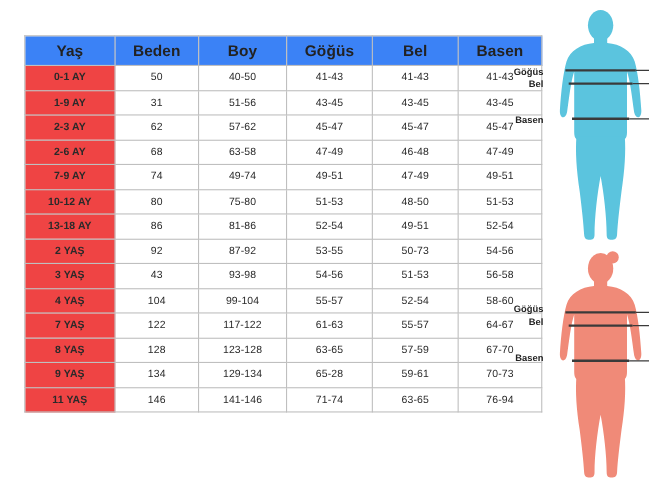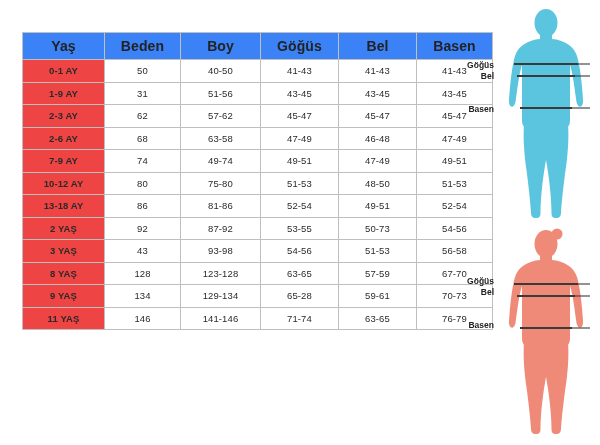--- a/index.html
+++ b/index.html
@@ -182,20 +182,36 @@
         </tr>
         <tr>
           <td class="agecol">3 YAŞ</td>
           <td>43</td>
           <td>93-98</td>
           <td>54-56</td>
           <td>51-53</td>
           <td>56-58</td>
         </tr>
         <tr>
+          <td class="agecol">4 YAŞ</td>
+          <td>104</td>
+          <td>99-104</td>
+          <td>55-57</td>
+          <td>52-54</td>
+          <td>58-60</td>
+        </tr>
+        <tr>
+          <td class="agecol">7 YAŞ</td>
+          <td>122</td>
+          <td>117-122</td>
+          <td>61-63</td>
+          <td>55-57</td>
+          <td>64-67</td>
+        </tr>
+        <tr>
           <td class="agecol">8 YAŞ</td>
           <td>128</td>
           <td>123-128</td>
           <td>63-65</td>
           <td>57-59</td>
           <td>67-70</td>
         </tr>
         <tr>
           <td class="agecol">9 YAŞ</td>
           <td>134</td>
@@ -203,21 +219,21 @@
           <td>65-28</td>
           <td>59-61</td>
           <td>70-73</td>
         </tr>
         <tr>
           <td class="agecol">11 YAŞ</td>
           <td>146</td>
           <td>141-146</td>
           <td>71-74</td>
           <td>63-65</td>
-          <td>76-79</td>
+          <td>76-94</td>
         </tr>
       </tbody>
     </table>
   </div>
 
   <div class="figure fig-adult">
     <svg width="92" height="212" viewBox="0 0 92 212" xmlns="http://www.w3.org/2000/svg">
       <g fill="#5bc4de">
 
         <ellipse cx="46" cy="15" rx="11.5" ry="14"></ellipse>

